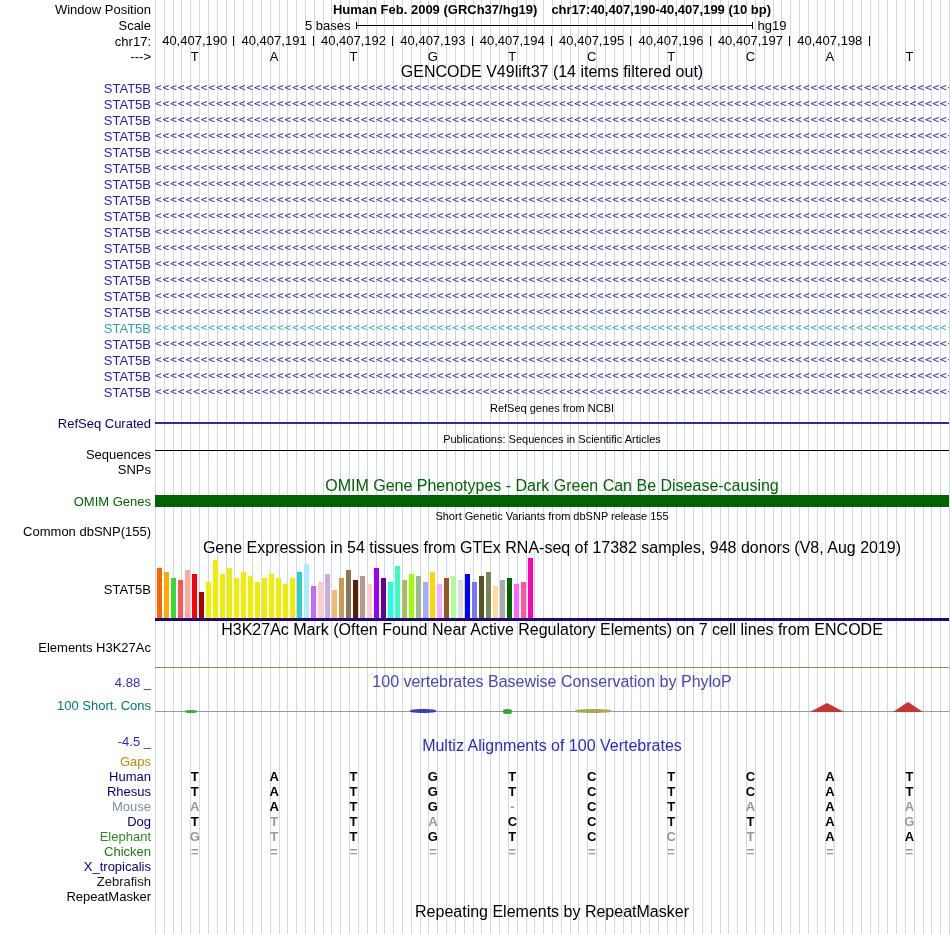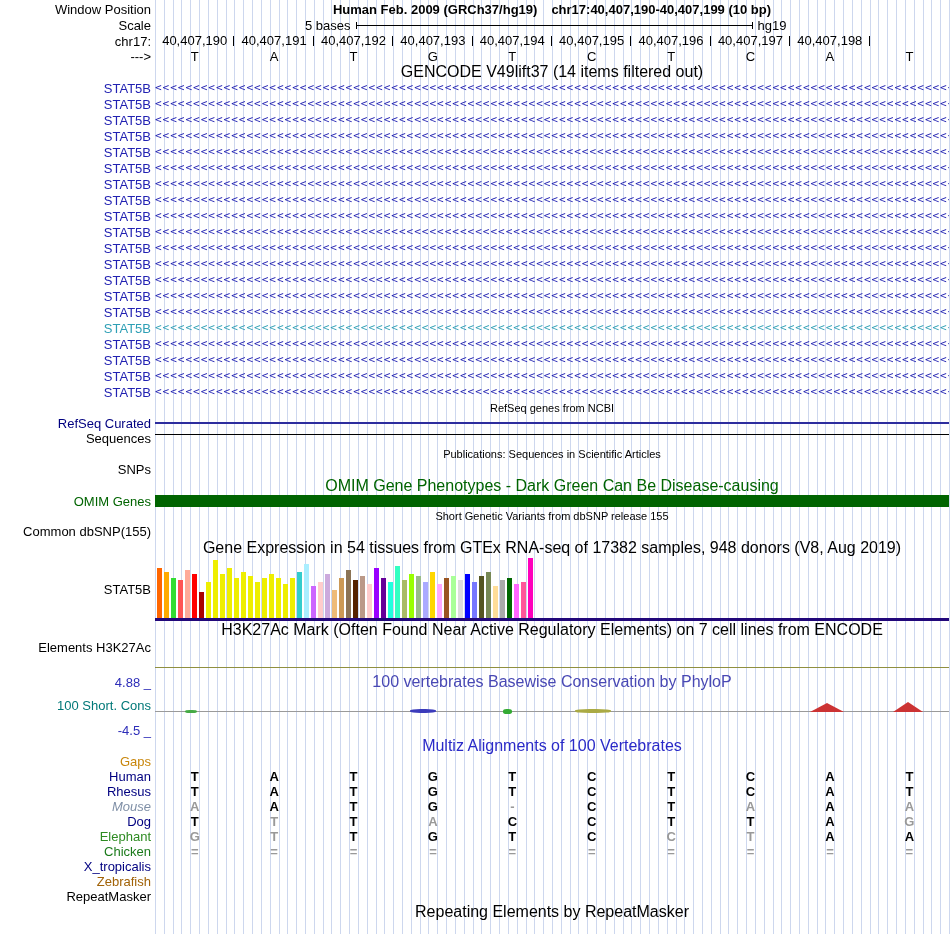--- a/index.html
+++ b/index.html
@@ -276,29 +276,29 @@
     <div class="label"></div>
     <div class="track center small">RefSeq genes from NCBI</div>
   </div>
   <div class="row h15">
     <div class="label navy">RefSeq Curated</div>
     <div class="track">
       <div id="refseq-line" class="hline" style="top: 6px; height: 2px; background: rgb(45, 45, 158);"></div>
     </div>
   </div>
 
+  <div class="row h16">
+    <div class="label"></div>
+    <div class="track center small">Publications: Sequences in Scientific Articles</div>
+  </div>
   <div class="row h15">
     <div class="label">Sequences</div>
     <div class="track">
       <div id="pubs-line" class="hline" style="top: 3px; height: 1px; background: rgb(0, 0, 0);"></div>
     </div>
-  </div>
-  <div class="row h16">
-    <div class="label"></div>
-    <div class="track center small">Publications: Sequences in Scientific Articles</div>
   </div>
 
   <div class="row h15">
     <div class="label">SNPs</div>
     <div class="track"></div>
   </div>
 
   <div class="row h17">
     <div class="label"></div>
     <div class="track center title green">OMIM Gene Phenotypes - Dark Green Can Be Disease-causing</div>
@@ -407,21 +407,21 @@
       <div class="wigline"></div>
     <div class="mark" style="width: 12px; height: 3px; background: rgb(68, 170, 68); border-radius: 40%; left: 30px; top: 20px;"></div>
         <div class="mark" style="width: 26px; height: 4px; background: rgb(59, 59, 187); border-radius: 40%; left: 255px; top: 19px;"></div>
         <div class="mark" style="width: 9px; height: 5px; background: rgb(51, 170, 51); border-radius: 40%; left: 348px; top: 19px;"></div>
         <div class="mark" style="width: 36px; height: 4px; background: rgb(170, 170, 68); border-radius: 40%; left: 420px; top: 19px;"></div>
         <div class="mark" style="width: 0px; height: 0px; border-left: 17px solid transparent; border-right: 17px solid transparent; border-bottom: 9px solid rgb(204, 51, 51); left: 655px; top: 13px;"></div>
         <div class="mark" style="width: 0px; height: 0px; border-left: 15px solid transparent; border-right: 15px solid transparent; border-bottom: 10px solid rgb(204, 51, 51); left: 738px; top: 12px;"></div>
       </div>
   </div>
   <div class="row" style="height:18px;">
-    <div class="label blue" style="align-self:flex-start;margin-top:3px;">-4.5 _</div>
+    <div class="label blue" style="align-self:flex-start;margin-top:14px;">-4.5 _</div>
     <div class="track"></div>
   </div>
 
   <div class="row h16">
     <div class="label"></div>
     <div class="track center title mblue">Multiz Alignments of 100 Vertebrates</div>
   </div>
   <div id="multiz-rows">
       <div class="row h15">
         <div class="label" style="color: rgb(200, 134, 11);">Gaps</div>
@@ -462,21 +462,21 @@
           <div class="acell">G</div>
           <div class="acell">T</div>
           <div class="acell">C</div>
           <div class="acell">T</div>
           <div class="acell">C</div>
           <div class="acell">A</div>
           <div class="acell">T</div>
         </div>
       </div>
       <div class="row h15">
-        <div class="label" style="color: rgb(127, 143, 166); font-style: italic;">Mouse</div>
+        <div class="label" style="color: rgb(127, 143, 166);">Mouse</div>
         <div class="track" style="display: flex; align-items: center;">
           <div class="acell muted">A</div>
           <div class="acell">A</div>
           <div class="acell">T</div>
           <div class="acell">G</div>
           <div class="acell muted">-</div>
           <div class="acell">C</div>
           <div class="acell">T</div>
           <div class="acell muted">A</div>
           <div class="acell">A</div>
@@ -537,21 +537,21 @@
           <div class="acell"></div>
           <div class="acell"></div>
           <div class="acell"></div>
           <div class="acell"></div>
           <div class="acell"></div>
           <div class="acell"></div>
           <div class="acell"></div>
         </div>
       </div>
       <div class="row h15">
-        <div class="label" style="color: #a16207;">Zebrafish</div>
+        <div class="label" style="color: #0f172a;">Zebrafish</div>
         <div class="track" style="display: flex; align-items: center;">
           <div class="acell"></div>
           <div class="acell"></div>
           <div class="acell"></div>
           <div class="acell"></div>
           <div class="acell"></div>
           <div class="acell"></div>
           <div class="acell"></div>
           <div class="acell"></div>
           <div class="acell"></div>

